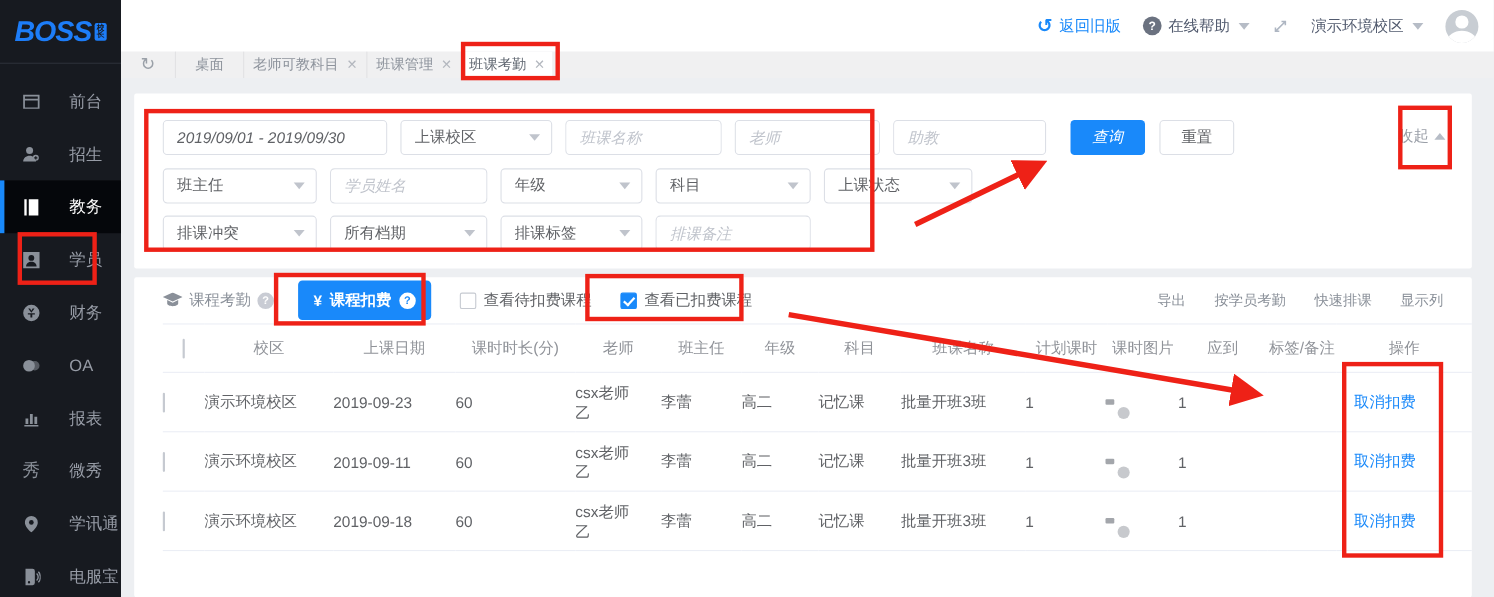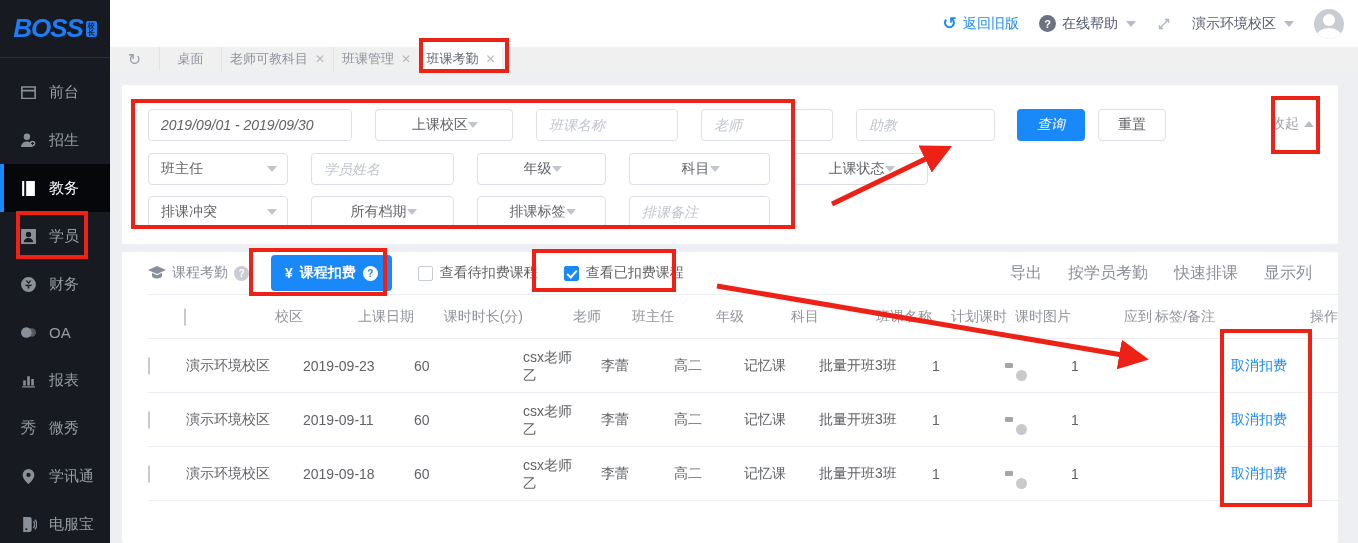--- a/index.html
+++ b/index.html
@@ -7,21 +7,21 @@
   :root { --blue:#1989fa; --red:#ee2117; }
 
   .stage { position:relative; width:1358px; height:543px; }
 
   
   .sidebar { position:absolute; left:0; top:0; width:110px; height:543px; background:#171a20; z-index:2; }
   .logo { height:58px; display:flex; align-items:center; justify-content:center; gap:3px; border-bottom:1px solid #2c3038; }
   .logo-text { color:#1d7df8; font-size:26px; font-weight:bold; font-style:italic; letter-spacing:-1px; }
   .logo-badge { background:#1d7df8; color:#171a20; font-size:7px; font-weight:bold; line-height:7px; padding:1px 2px; border-radius:2px; text-align:center; }
   .side-nav { padding-top:10px; }
-  .side-item { height:48px; display:flex; align-items:center; padding-left:20px; gap:12px; color:#979ca6; font-size:15px; cursor:pointer; position:relative; }
+  .side-item { height:48px; display:flex; align-items:center; padding-left:20px; gap:26px; color:#979ca6; font-size:15px; cursor:pointer; position:relative; }
   .side-item svg { width:17px; height:17px; flex:0 0 auto; }
   .side-item .glyph { fill:#8a9099; }
   .side-item.active { background:#05070b; color:#ffffff; }
   .side-item.active::before { content:""; position:absolute; left:0; top:0; width:4px; height:48px; background:var(--blue); }
   .side-item.active .glyph { fill:#ffffff; }
   .xiu-glyph { font-size:16px; color:#8a9099; width:17px; text-align:center; }
 
   
   .header { position:absolute; left:110px; top:0; width:1248px; height:47px; background:#fff; display:flex; align-items:center; justify-content:flex-end; gap:20px; padding-right:14px; }
   .hdr-item { display:flex; align-items:center; gap:6px; font-size:14px; color:#515a6e; cursor:pointer; }
@@ -43,51 +43,51 @@
   
   .content { position:absolute; left:110px; top:71px; width:1248px; height:472px; background:#edeff2; }
   .card { position:absolute; left:12px; width:1216px; background:#fff; border-radius:2px; }
   .filter-card { top:14px; height:159px; }
   .table-card { top:181px; height:291px; }
 
   
   .frow { position:absolute; left:26px; display:flex; align-items:center; }
   .frow1 { top:24px; } .frow2 { top:68px; } .frow3 { top:111px; }
   .fld { height:32px; border:1px solid #dcdfe6; border-radius:4px; background:#fff; display:flex; align-items:center; font-size:14px; }
-  .fld + .fld { margin-left:23px;justify-content:center; }
+  .fld + .fld { margin-left:12px; }
   .f-input input { border:none; outline:none; width:100%; height:100%; padding:0 12px; font-size:14px; color:#606266; border-radius:4px; font-family:inherit;font-style:italic; }
   .f-input input::placeholder { color:#c0c4cc; }
   .f-select { justify-content:space-between; padding:0 10px 0 12px; color:#606266; cursor:pointer; }
   .sel-caret { width:0; height:0; border-left:5px solid transparent; border-right:5px solid transparent; border-top:6px solid #c0c4cc; }
   .btn { height:32px; border-radius:4px; font-size:14px; padding:0 19px; display:flex; align-items:center; cursor:pointer; border:1px solid transparent; }
   .btn-primary { background:var(--blue); color:#fff; margin-left:22px;font-style:italic; }
   .btn-plain { background:#fff; border-color:#dcdfe6; color:#606266; margin-left:13px; }
   .collapse-link { position:absolute; right:24px; top:30px; font-size:14px; color:#9a9fa8; display:flex; align-items:center; gap:5px; cursor:pointer; }
   .caret-up { width:0; height:0; border-left:5px solid transparent; border-right:5px solid transparent; border-bottom:6px solid #b6bcc6; }
 
   
   .ttoolbar { height:42px; display:flex; align-items:center; padding:0 26px;text-align:center; }
   .tt-att { display:flex; align-items:center; gap:6px; color:#8a9099; font-size:14px; cursor:pointer; }
   .q-gray { width:15px; height:15px; border-radius:50%; background:#c9ccd4; color:#fff; font-size:10px; font-weight:bold; display:flex; align-items:center; justify-content:center; }
   .tt-deduct { margin-left:22px; height:36px; background:var(--blue); color:#fff; border-radius:4px; display:flex; align-items:center; gap:7px; padding:0 14px; font-size:14px; font-weight:bold; cursor:pointer; }
   .q-white { width:15px; height:15px; border-radius:50%; background:#fff; color:var(--blue); font-size:10px; font-weight:bold; display:flex; align-items:center; justify-content:center; }
   .tt-cb { display:flex; align-items:center; gap:7px; font-size:14px; color:#606266; margin-left:26px; cursor:pointer; }
   .cb { width:15px; height:15px; border:1px solid #c6cad1; border-radius:2px; background:#fff; position:relative; }
   .cb.checked { background:var(--blue); border-color:var(--blue); }
   .cb.checked::after { content:""; position:absolute; left:4px; top:1px; width:4px; height:8px; border:solid #fff; border-width:0 2px 2px 0; transform:rotate(42deg); }
-  .tt-links { margin-left:auto; display:flex; gap:26px; font-size:16px; color:#8a9099; }
+  .tt-links { margin-left:auto; display:flex; gap:26px; font-size:13px; color:#8a9099; }
   .tt-links span { cursor:pointer; }
 
   
   table { border-collapse:collapse; table-layout:fixed; width:1190px; margin-left:26px; }
   col.c-chk{width:38px} col.c-campus{width:117px} col.c-date{width:111px} col.c-dur{width:109px}
   col.c-tea{width:78px} col.c-head{width:73px} col.c-grade{width:70px} col.c-subj{width:75px}
   col.c-cls{width:113px} col.c-plan{width:75px} col.c-pic{width:64px} col.c-exp{width:81px}
   col.c-tag{width:63px} col.c-act{width:123px}
-  thead th { height:44px; font-weight:normal; font-size:14px; color:#909399; text-align:right; border-top:1px solid #ebeef5; border-bottom:1px solid #ebeef5; }
+  thead th { height:44px; font-weight:normal; font-size:14px; color:#909399; text-align:center; border-top:1px solid #ebeef5; border-bottom:1px solid #ebeef5; }
   tbody td { height:54px; font-size:14px; color:#606266; border-bottom:1px solid #ebeef5; }
   .teacher-cell div { line-height:18px; }
   .action-link { color:var(--blue); cursor:pointer; padding-left:16px; }
   .camera { width:27px; height:20px; background:#a3a6ab; border-radius:3px; position:relative; }
   .camera::before { content:""; position:absolute; left:-2px; top:-3px; width:8px; height:5px; background:#a3a6ab; border-radius:1px; }
   .camera::after { content:""; position:absolute; left:9px; top:4px; width:11px; height:11px; border-radius:50%; background:#c7c9cd; }
 
   
   .annot { position:absolute; left:0; top:0; width:1358px; height:543px; z-index:40; pointer-events:none; }
 </style>

